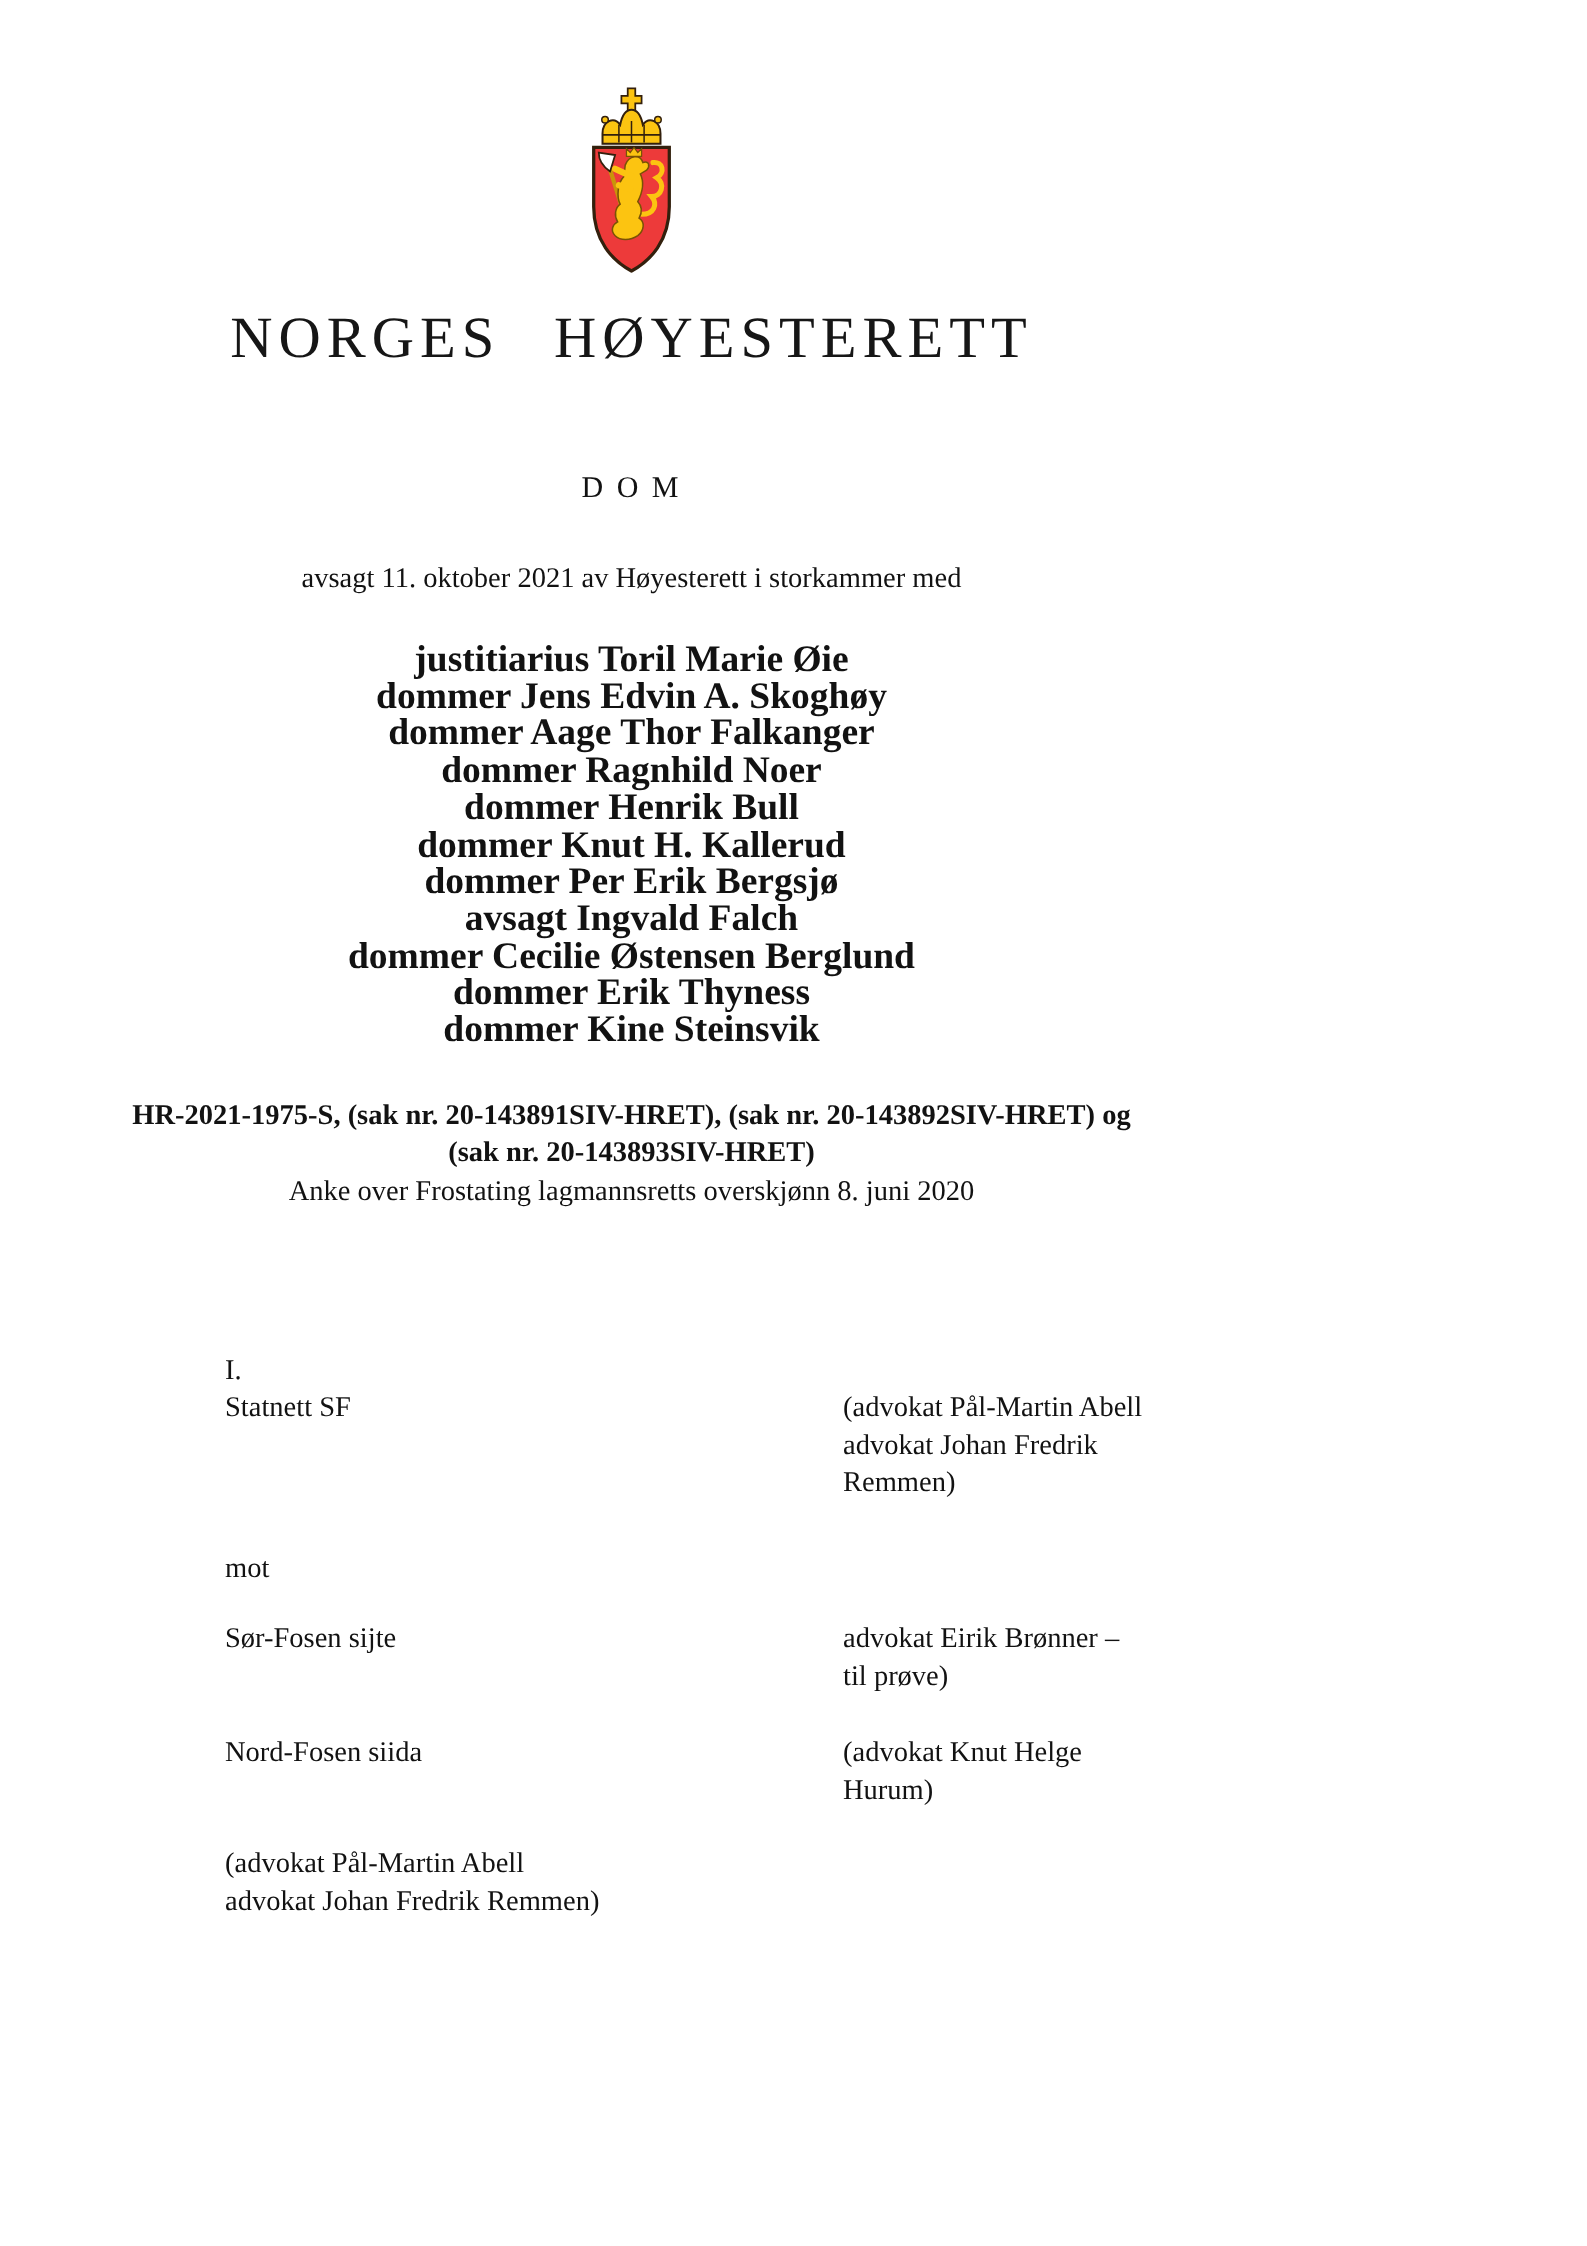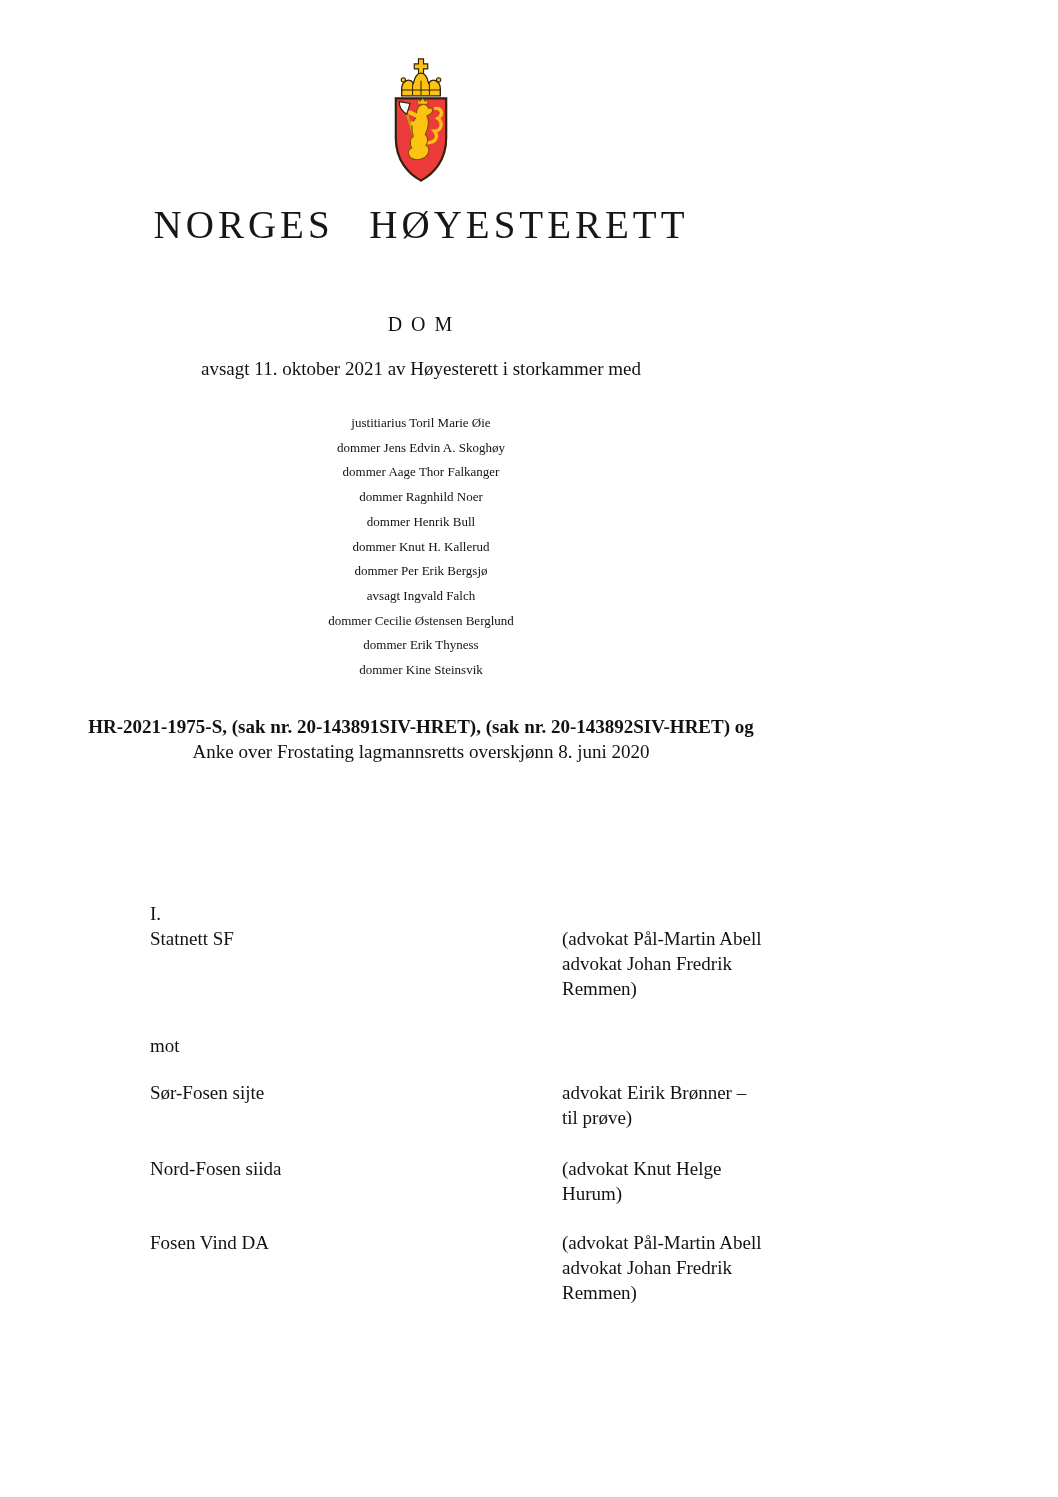--- a/index.html
+++ b/index.html
@@ -33,27 +33,28 @@
     font-weight: 400;
     color: #161616;
   }
   .doc-type {
     margin-top: 66px;
     font-size: 20px;
     font-weight: 400;
     letter-spacing: 2px;
   }
   .intro-line {
-    margin-top: 22px;
+    margin-top: 38px;
     font-size: 19px;
   }
   .judges {
     margin-top: 31px;
-    font-size: 13px;
+    font-size: 25px;
     line-height: 24.7px;
+    font-weight: bold;
   }
   .case-block {
     margin-top: 31px;
     font-size: 19px;
     line-height: 25.5px;
   }
   .case-block .bold { font-weight: 700; }
   .parties {
     position: absolute;
     left: 150px;
@@ -120,20 +121,21 @@
       <div>dommer Knut H. Kallerud</div>
       <div>dommer Per Erik Bergsjø</div>
       <div>avsagt Ingvald Falch</div>
       <div>dommer Cecilie Østensen Berglund</div>
       <div>dommer Erik Thyness</div>
       <div>dommer Kine Steinsvik</div>
     </div>
 
     <div class="case-block">
       <div class="bold">HR-2021-1975-S, (sak nr. 20-143891SIV-HRET), (sak nr. 20-143892SIV-HRET) og</div>
+      <div class="bold">(sak nr. 20-143893SIV-HRET)</div>
       <div>Anke over Frostating lagmannsretts overskjønn 8. juni 2020</div>
     </div>
 
   </div>
 
   <div class="parties">
 
     <div>I.</div>
 
     <div class="party-row">
@@ -162,21 +164,20 @@
     <div class="party-row">
       <div>Nord-Fosen siida</div>
       <div>
         <div>(advokat Knut Helge Hurum)</div>
       </div>
     </div>
 
     <div class="spacer-24"></div>
 
     <div class="party-row">
-      <div>Fosen Vind DA</div>
       <div>
         <div>(advokat Pål-Martin Abell</div>
         <div>advokat Johan Fredrik Remmen)</div>
       </div>
     </div>
 
   </div>
 
 </div>
 

